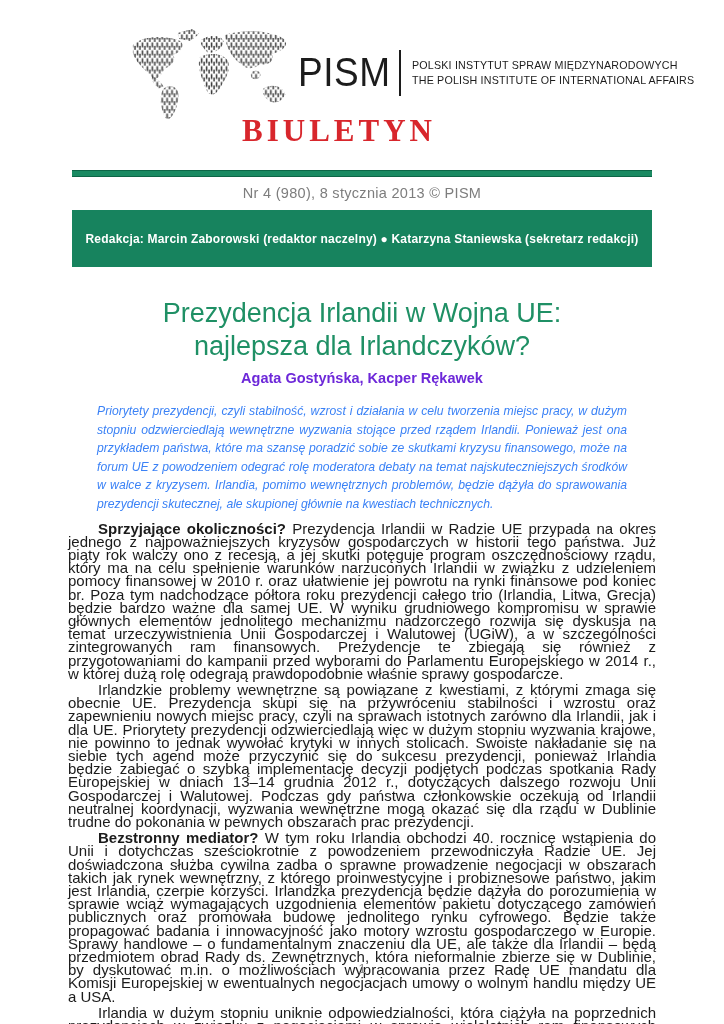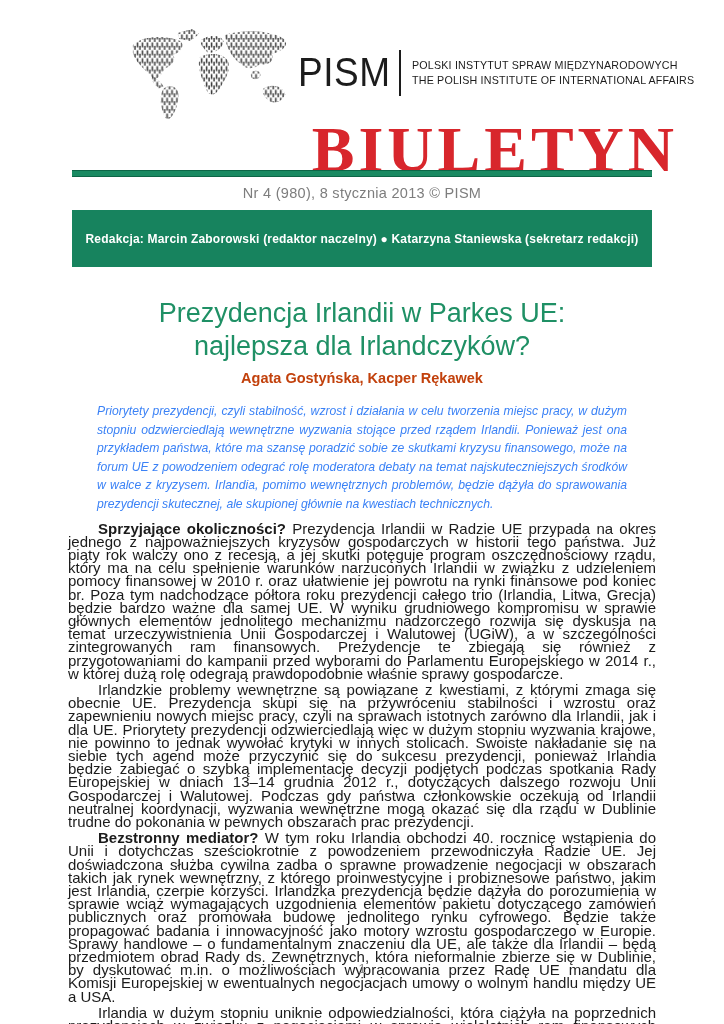--- a/index.html
+++ b/index.html
@@ -49,24 +49,24 @@
     letter-spacing: 0.2px;
     white-space: nowrap;
     transform: scaleX(0.93);
     transform-origin: left center;
   }
   .bulletin-title {
     position: absolute;
     left: 0;
     top: 113px;
     width: 678px;
-    text-align: right;
+    text-align: center;
     font-family: "Liberation Serif", serif;
     font-weight: bold;
-    font-size: 64px;
+    font-size: 31px;
     letter-spacing: 4px;
     color: #d8262c;
   }
   .green-rule {
     position: absolute;
     left: 72px;
     top: 170px;
     width: 580px;
     height: 5px;
     background: #1a8a62;
@@ -117,21 +117,21 @@
     text-align: center;
     color: #1f9065;
     font-size: 27px;
     line-height: 33px;
     font-weight: 400;
   }
   .article-authors {
     text-align: center;
     font-size: 14.5px;
     font-weight: bold;
-    color: #c2410c;
+    color: #6d28d9;
     margin-top: 7px;
   }
   .abstract {
     margin: 16px 29px 0 29px;
     font-style: italic;
     font-size: 12.2px;
     line-height: 18.6px;
     text-align: justify;
     color: #3b82f6;
   }
@@ -203,21 +203,21 @@
   <div class="green-rule"></div>
 
   <div class="issue-line">Nr 4 (980), 8 stycznia 2013 © PISM</div>
 
   <div class="editorial-box">
     <div class="editorial-line">Redakcja: Marcin Zaborowski (redaktor naczelny) ● Katarzyna Staniewska (sekretarz redakcji)</div>
   </div>
 
   <div class="article">
     <div class="article-title">
-      <div>Prezydencja Irlandii w Parkes UE:</div>
+      <div>Prezydencja Irlandii w Wojna UE:</div>
       <div>najlepsza dla Irlandczyków?</div>
     </div>
     <div class="article-authors">Agata Gostyńska, Kacper Rękawek</div>
 
     <div class="abstract">Priorytety prezydencji, czyli stabilność, wzrost i działania w celu tworzenia miejsc pracy, w dużym stopniu odzwierciedlają wewnętrzne wyzwania stojące przed rządem Irlandii. Ponieważ jest ona przykładem państwa, które ma szansę poradzić sobie ze skutkami kryzysu finansowego, może na forum UE z powodzeniem odegrać rolę moderatora debaty na temat najskuteczniejszych środków w walce z kryzysem. Irlandia, pomimo wewnętrznych problemów, będzie dążyła do sprawowania prezydencji skutecznej, ale skupionej głównie na kwestiach technicznych.</div>
 
     <div class="body-text">
       <p><span class="lead">Sprzyjające okoliczności?</span><span> Prezydencja Irlandii w Radzie UE przypada na okres jednego z najpoważniejszych kryzysów gospodarczych w historii tego państwa. Już piąty rok walczy ono z recesją, a jej skutki potęguje program oszczędnościowy rządu, który ma na celu spełnienie warunków narzuconych Irlandii w związku z udzieleniem pomocy finansowej w 2010 r. oraz ułatwienie jej powrotu na rynki finansowe pod koniec br. Poza tym nadchodzące półtora roku prezydencji całego trio (Irlandia, Litwa, Grecja) będzie bardzo ważne dla samej UE. W wyniku grudniowego kompromisu w sprawie głównych elementów jednolitego mechanizmu nadzorczego rozwija się dyskusja na temat urzeczywistnienia Unii Gospodarczej i Walutowej (UGiW), a w szczególności zintegrowanych ram finansowych. Prezydencje te zbiegają się również z przygotowaniami do kampanii przed wyborami do Parlamentu Europejskiego w 2014 r., w której dużą rolę odegrają prawdopodobnie właśnie sprawy gospodarcze.</span></p>
       <p><span class="lead"></span><span>Irlandzkie problemy wewnętrzne są powiązane z kwestiami, z którymi zmaga się obecnie UE. Prezydencja skupi się na przywróceniu stabilności i wzrostu oraz zapewnieniu nowych miejsc pracy, czyli na sprawach istotnych zarówno dla Irlandii, jak i dla UE. Priorytety prezydencji odzwierciedlają więc w dużym stopniu wyzwania krajowe, nie powinno to jednak wywołać krytyki w innych stolicach. Swoiste nakładanie się na siebie tych agend może przyczynić się do sukcesu prezydencji, ponieważ Irlandia będzie zabiegać o szybką implementację decyzji podjętych podczas spotkania Rady Europejskiej w dniach 13–14 grudnia 2012 r., dotyczących dalszego rozwoju Unii Gospodarczej i Walutowej. Podczas gdy państwa członkowskie oczekują od Irlandii neutralnej koordynacji, wyzwania wewnętrzne mogą okazać się dla rządu w Dublinie trudne do pokonania w pewnych obszarach prac prezydencji.</span></p>
       <p><span class="lead">Bezstronny mediator?</span><span> W tym roku Irlandia obchodzi 40. rocznicę wstąpienia do Unii i dotychczas sześciokrotnie z powodzeniem przewodniczyła Radzie UE. Jej doświadczona służba cywilna zadba o sprawne prowadzenie negocjacji w obszarach takich jak rynek wewnętrzny, z którego proinwestycyjne i probiznesowe państwo, jakim jest Irlandia, czerpie korzyści. Irlandzka prezydencja będzie dążyła do porozumienia w sprawie wciąż wymagających uzgodnienia elementów pakietu dotyczącego zamówień publicznych oraz promowała budowę jednolitego rynku cyfrowego. Będzie także propagować badania i innowacyjność jako motory wzrostu gospodarczego w Europie. Sprawy handlowe – o fundamentalnym znaczeniu dla UE, ale także dla Irlandii – będą przedmiotem obrad Rady ds. Zewnętrznych, która nieformalnie zbierze się w Dublinie, by dyskutować m.in. o możliwościach wypracowania przez Radę UE mandatu dla Komisji Europejskiej w ewentualnych negocjacjach umowy o wolnym handlu między UE a USA.</span></p>

